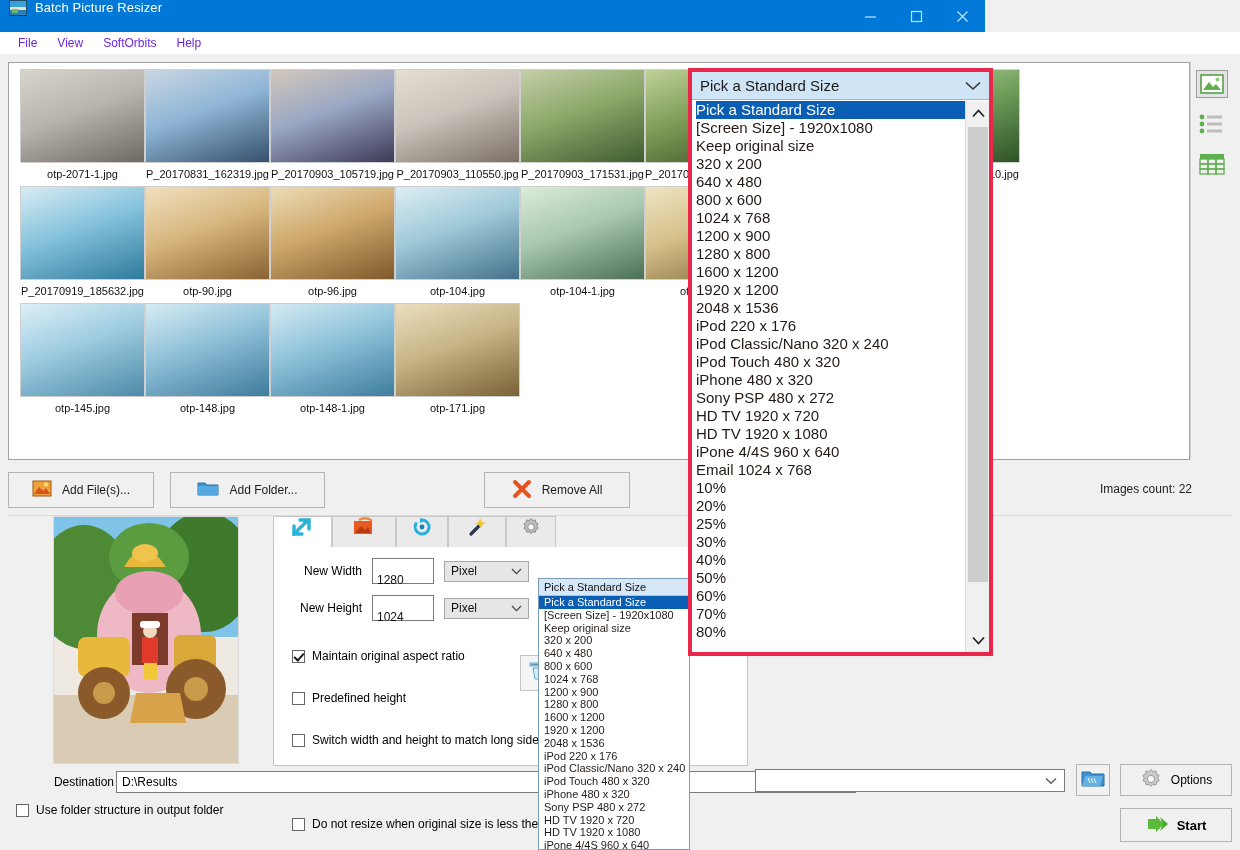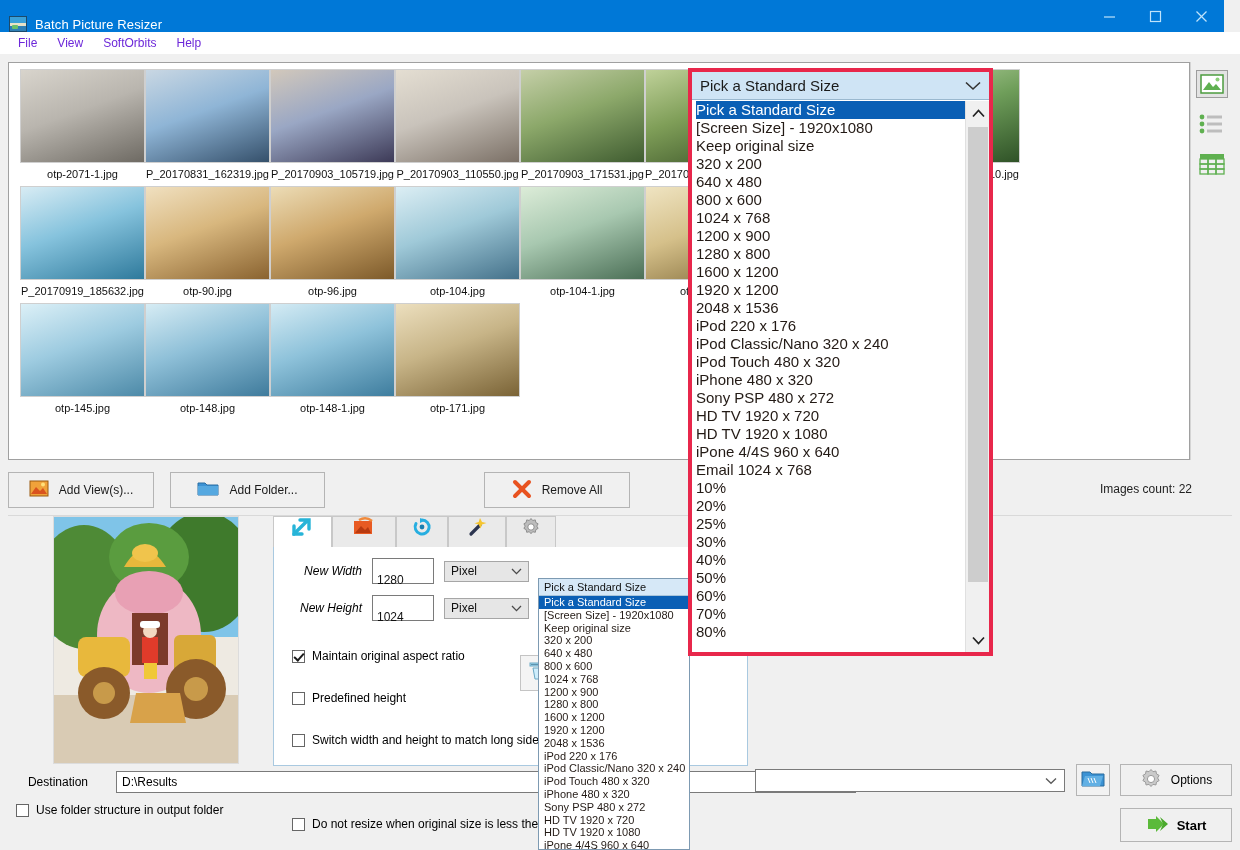--- a/index.html
+++ b/index.html
@@ -7,22 +7,22 @@
     width: 1240px; height: 850px;
     font-family: "Liberation Sans", sans-serif;
     font-size: 12px;
     background: #f0f0f0;
     overflow: hidden;
   }
   #app { position: relative; width: 1240px; height: 850px; background: #f0f0f0; }
 
   
   .titlebar {
-    position: absolute; top: 0; left: 0; width: 1224px; height: 32px;
-    background: #0078d7; display: flex; align-items: flex-end;
+    position: absolute; top: 0; left: 0; width: 985px; height: 32px;
+    background: #0078d7; display: flex; align-items: flex-start;
   }
   .title-icon {
     width: 18px; height: 16px; margin-left: 9px; margin-right: 8px;
     background: linear-gradient(#3aa0d8 0 45%, #e8e2c8 45% 65%, #2e7fb5 65% 100%);
     border: 1px solid #1b4a6b; position: relative; flex: none;
   }
   .title-icon::after {
     content: ""; position: absolute; left: 2px; bottom: 2px; width: 6px; height: 4px;
     background: #6ac06a; border-radius: 1px;
   }
@@ -95,21 +95,21 @@
     background: #eaeaea; border: 1px solid #c8c8c8; border-bottom: 1px solid #a9c9e0;
     font-size: 12px; color: #111; flex-direction: column;
   }
   .tab.active { background: #ffffff; border-bottom-color: #ffffff; }
   .tabpane {
     position: absolute; left: 265px; top: 31px; width: 475px; height: 219px;
     background: #ffffff; border: 1px solid #a9c9e0; border-top: none;
   }
 
   .fldrow { display: flex; align-items: center; margin-top: 11px; }
-  .fldlabel { width: 98px; text-align: right; padding-right: 10px; font-size: 12px; font-style: italic; }
+  .fldlabel { width: 98px; text-align: right; padding-right: 10px; font-size: 12px; }
   .txtinput {
     width: 62px; height: 21px; border: 1px solid #7a7a7a; background: #fff;
     font-size: 12px; padding: 12px 4px; line-height: 19px; color: #111;
   }
   .unitsel {
     width: 85px; height: 21px; margin-left: 10px; border: 1px solid #a6a6a6;
     background: #e6e6e6; font-size: 12px; padding: 0 6px; line-height: 19px;
     display: flex; align-items: center; justify-content: space-between; color: #111;
   }
   .chkrow { display: flex; align-items: center; gap: 7px; margin-top: 28px; margin-left: 18px; font-size: 12px; }
@@ -122,21 +122,21 @@
     border: solid #1a1a1a; border-width: 0 2px 2px 0; transform: rotate(42deg);
   }
   .aspectbtn {
     position: absolute; left: 246px; top: 108px; width: 36px; height: 36px;
     border: 1px solid #c4c4c4; background: #f4f4f4; display: flex;
     align-items: center; justify-content: center;
   }
 
   
   .destrow { position: absolute; left: 8px; top: 770px; width: 1224px; height: 24px; display: flex; align-items: center; }
-  .destlabel { width: 108px; text-align: right; padding-right: 28px; font-size: 12px; }
+  .destlabel { width: 108px; text-align: right; padding-right: 2px; font-size: 12px; }
   .destinput {
     width: 740px; height: 22px; border: 1px solid #7a7a7a; background: #fff;
     font-size: 12px; line-height: 20px; padding: 0 5px;
   }
   .usefolder { position: absolute; left: 16px; top: 803px; display: flex; align-items: center; gap: 7px; font-size: 12px; }
 
   .formatsel {
     position: absolute; left: 755px; top: 769px; width: 310px; height: 23px;
     border: 1px solid #7a7a7a; background: #fff; display: flex; align-items: center;
     justify-content: flex-end; padding-right: 7px;
@@ -357,21 +357,21 @@
 
   <div class="btnrow">
     <div class="btn" style="left:0px; width:146px;">
       <span class="bi">
         <svg width="20" height="17" viewBox="0 0 20 17">
             <rect x="1" y="1" width="18" height="15" fill="#f0a23a" stroke="#9a5a10"></rect>
             <path d="M2 14 L7 7 L11 11 L14 8 L18 14 Z" fill="#d9531e"></path>
             <circle cx="14" cy="4.5" r="2" fill="#ffe07a"></circle>
           </svg>
       </span>
-      <span>Add View(s)...</span>
+      <span>Add File(s)...</span>
     </div>
     <div class="btn" style="left:162px; width:155px;">
       <span class="bi">
         <svg width="22" height="17" viewBox="0 0 22 17">
             <path d="M1 3 h7 l2 2 h11 v10 h-20 z" fill="#3b92d4" stroke="#2b6ea3"></path>
             <path d="M1 6 h20 v9 h-20 z" fill="#55a8e0"></path>
           </svg>
       </span>
       <span>Add Folder...</span>
     </div>

